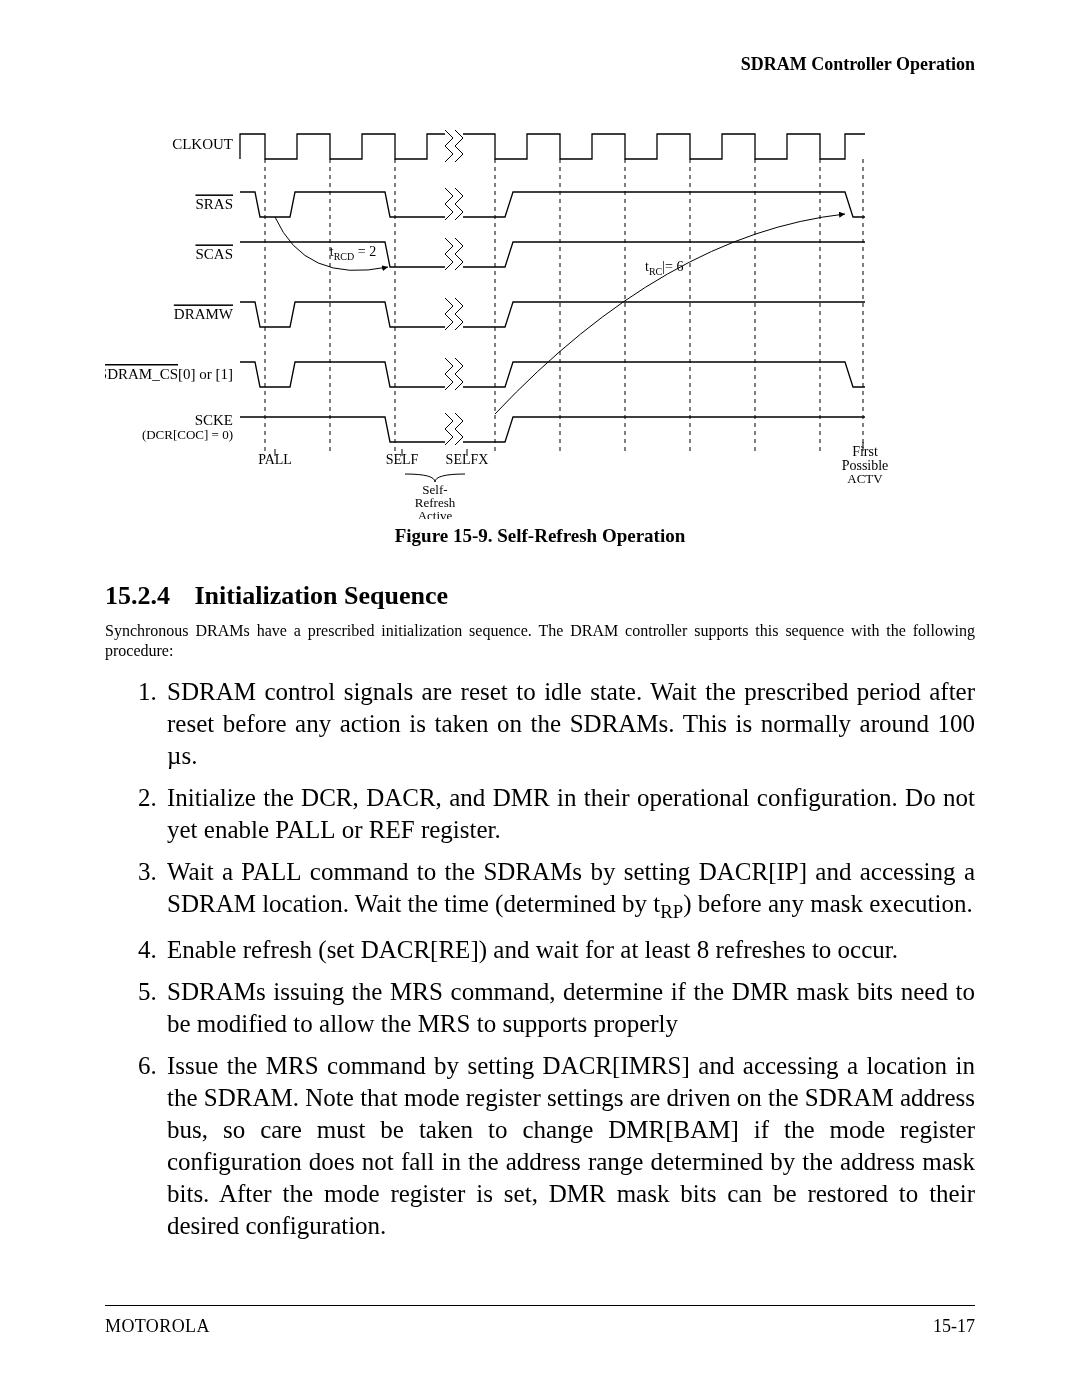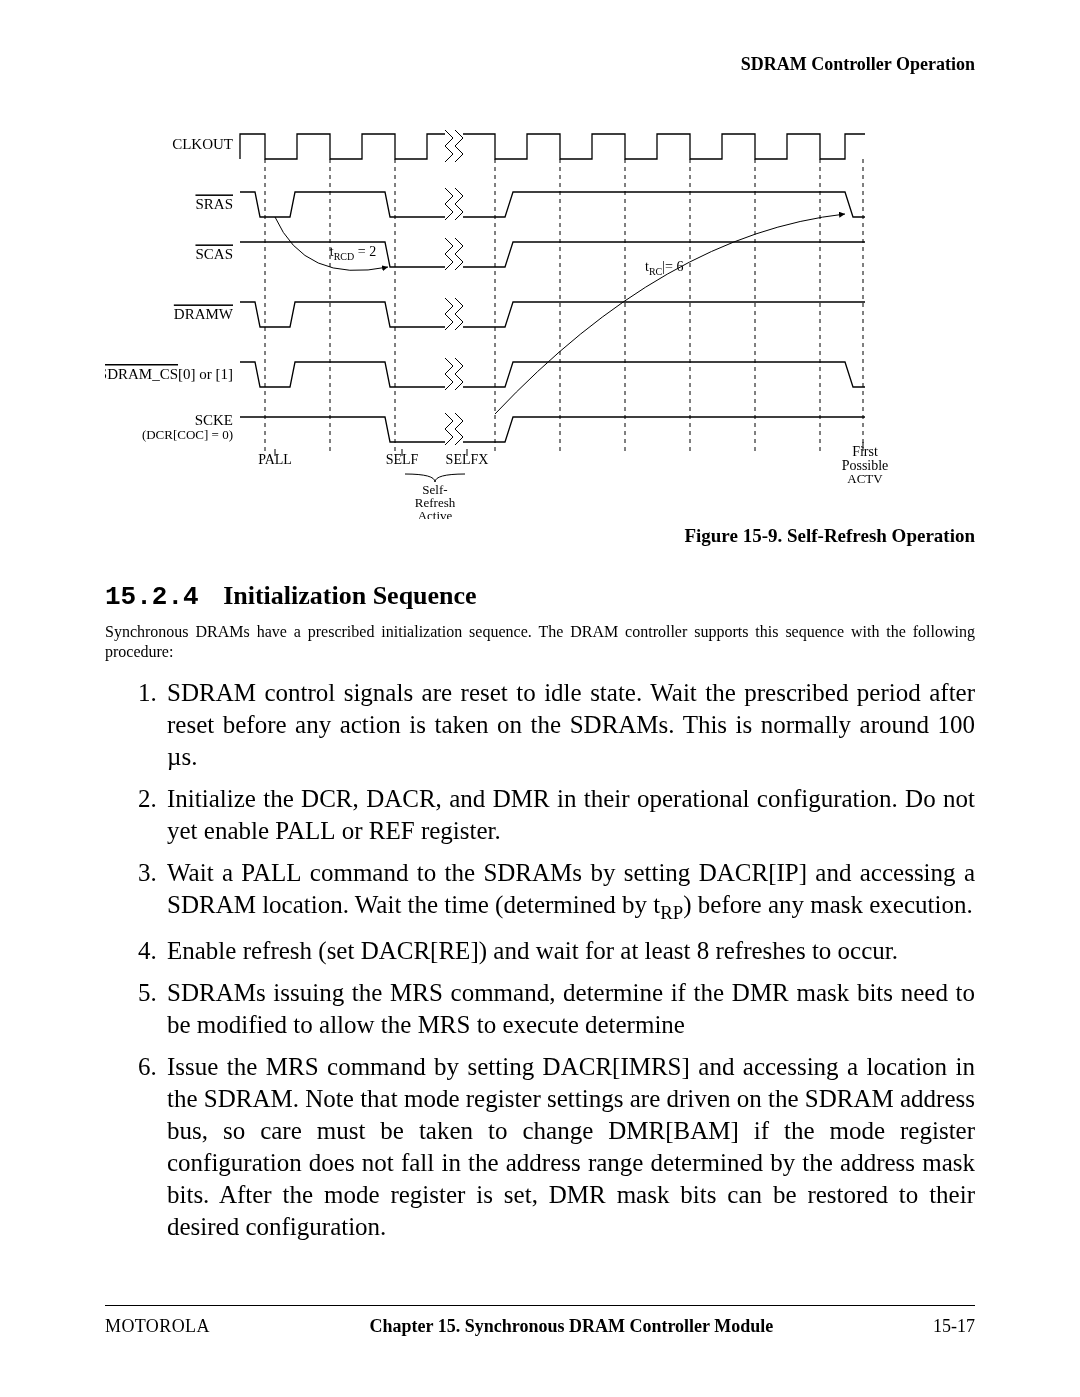--- a/index.html
+++ b/index.html
@@ -26,31 +26,31 @@
   .figure-block {
     margin-top: 70px;
   }
   .timing-diagram {
     width: 870px;
     height: 395px;
     display: block;
     margin: 0 auto;
   }
   .figure-caption {
-    text-align: right;
+    text-align: center;
     font-weight: bold;
     font-size: 19px;
     margin-top: 6px;
   }
   h2.section {
     font-size: 26px;
     font-weight: bold;
     margin: 34px 0 10px 0;
   }
-  h2.section .secno { margin-right: 18px; font-family: Liberation Mono, monospace; }
+  h2.section .secno { margin-right: 18px; }
   p.body {
     font-size: 16px;
     line-height: 1.28;
     margin: 8px 0 14px 0;
     text-align: justify;
   }
   ol.steps {
     font-size: 25px;
     line-height: 1.28;
     margin: 0 0 0 0;
@@ -202,29 +202,28 @@
   <ol class="steps">
     <li>SDRAM control signals are reset to idle state. Wait the prescribed period after reset before any action is taken on the SDRAMs. This is normally around 100 µs.</li>
     <li>
       <span>Initialize the DCR, DACR, and DMR in their operational configuration. Do not yet enable </span><span class="smallcaps">PALL</span><span> or </span><span class="smallcaps">REF</span><span> register.</span>
     </li>
     <li>
       <span>Wait a </span><span class="smallcaps">PALL</span><span> command to the SDRAMs by setting DACR[IP] and accessing a SDRAM location. Wait the time (determined by t</span><span class="subscr">RP</span><span>) before any mask execution.</span>
     </li>
     <li>Enable refresh (set DACR[RE]) and wait for at least 8 refreshes to occur.</li>
     <li>
-      <span>SDRAMs issuing the </span><span class="smallcaps">MRS</span><span> command, determine if the DMR mask bits need to be modified to allow the </span><span class="smallcaps">MRS</span><span> to execute determine</span>
+      <span>SDRAMs issuing the </span><span class="smallcaps">MRS</span><span> command, determine if the DMR mask bits need to be modified to allow the </span><span class="smallcaps">MRS</span><span> to supports properly</span>
     </li>
     <li>
       <span>Issue the </span><span class="smallcaps">MRS</span><span> command by setting DACR[IMRS] and accessing a location in the SDRAM. Note that mode register settings are driven on the SDRAM address bus, so care must be taken to change DMR[BAM] if the mode register configuration does not fall in the address range determined by the address mask bits. After the mode register is set, DMR mask bits can be restored to their desired configuration.</span>
     </li>
   </ol>
 
   <div class="footer">
     <hr class="footer-rule">
     <div class="footer-row">
       <span class="footer-left">MOTOROLA</span>
-      <span class="footer-center">Chapter 15.  Synchronous DRAM Controller Module</span>
       <span class="footer-right">15-17</span>
     </div>
   </div>
 
 </div>
 
 </body></html>

